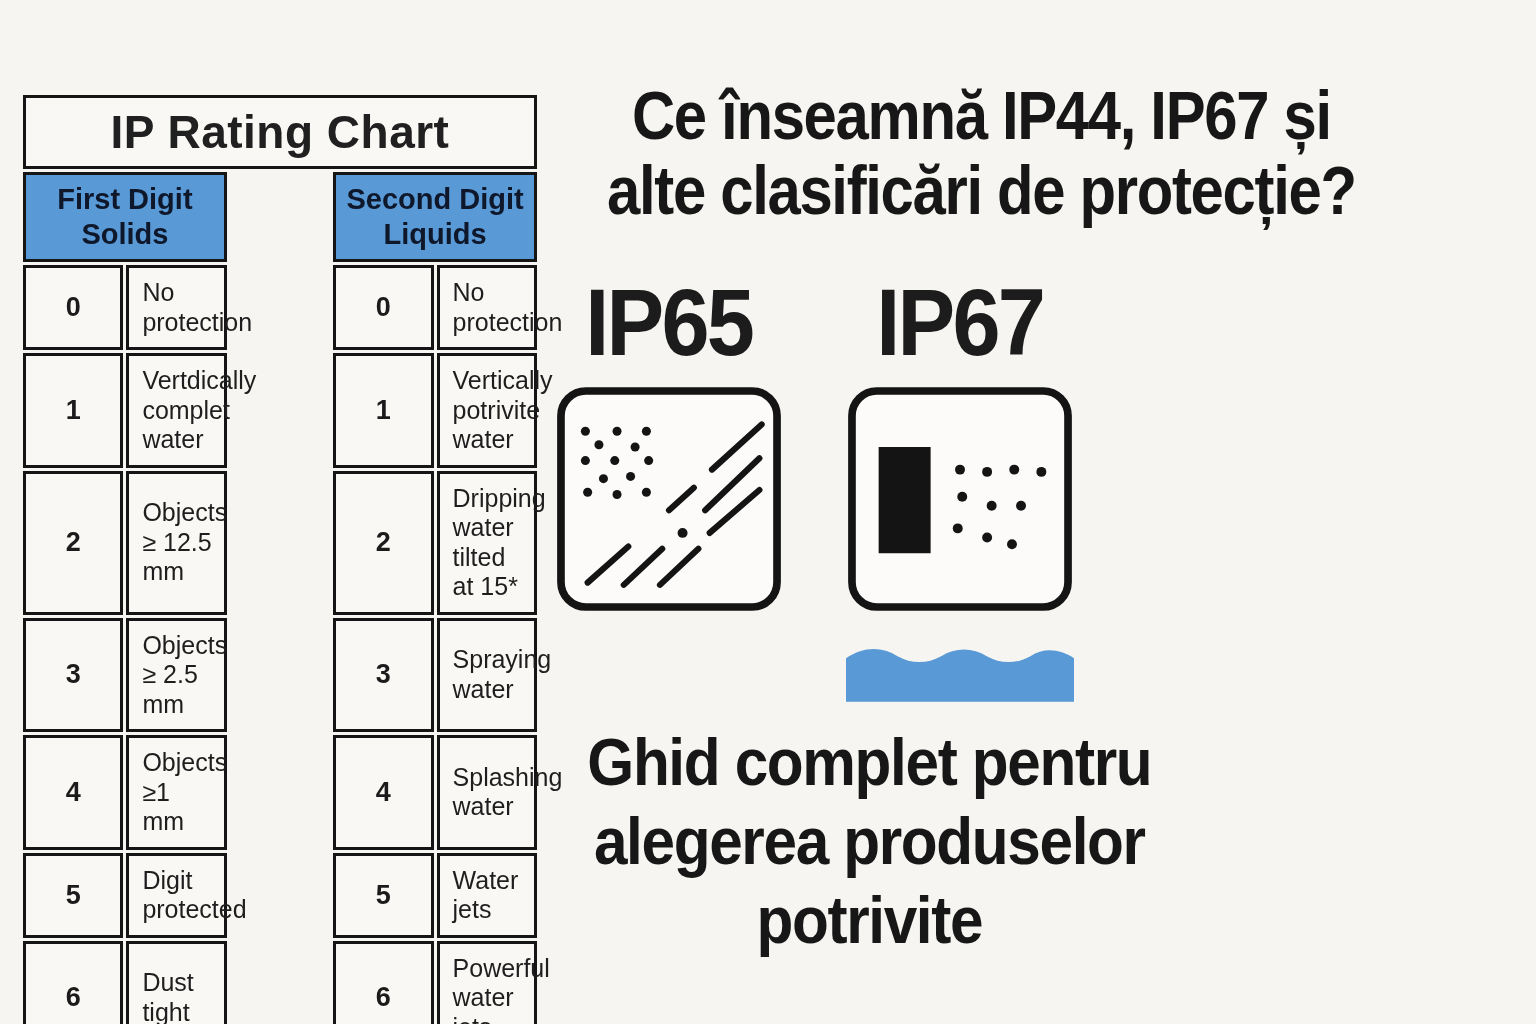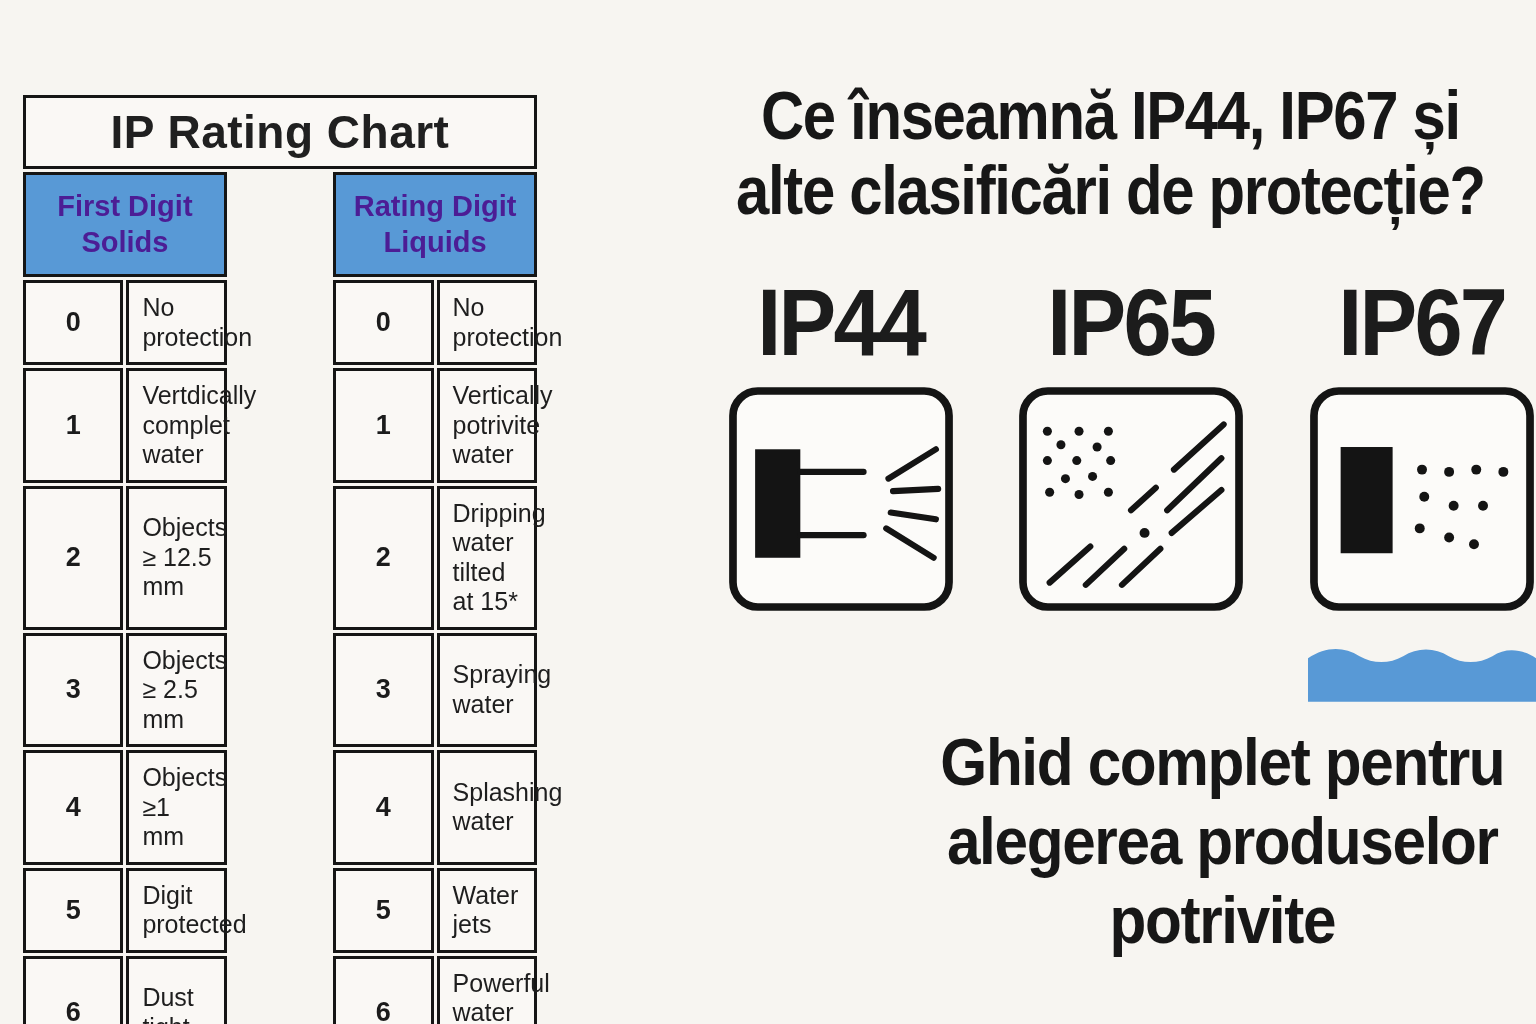--- a/index.html
+++ b/index.html
@@ -38,27 +38,27 @@
   }
   .title-cell {
     height: 74px;
     text-align: center;
     font-size: 46px;
     font-weight: bold;
     letter-spacing: 0.5px;
     color: #202020;
   }
   .header-cell {
-    height: 105px;
+    height: 90px;
     background: #5899d6 !important;
     text-align: center;
     font-size: 29px;
     font-weight: bold;
     line-height: 1.22;
-    color: #4c1d95;
+    color: #0f172a;
   }
   .digit-cell {
     width: 52px;
     text-align: center;
     font-size: 27px;
     font-weight: bold;
   }
   .desc-cell {
     width: 200px;
     padding: 10px 10px 10px 13px;
@@ -70,21 +70,21 @@
 
   
   .right-panel {
     position: absolute;
     left: 556px;
     top: 0;
     width: 980px;
     height: 1024px;
     display: flex;
     flex-direction: column;
-    align-items: flex-end;
+    align-items: flex-start;
   }
   .headline {
     margin-top: 78px;
     font-size: 68px;
     font-weight: bold;
     line-height: 1.1;
     text-align: center;
     letter-spacing: -1.5px;
     transform: scaleX(0.88);
     color: #171717;
@@ -133,21 +133,21 @@
 
   <table class="ip-table">
     <tbody>
       <tr>
         <td colspan="5" class="title-cell">IP Rating Chart</td>
       </tr>
       <tr>
         <td colspan="2" class="header-cell pre">First Digit
 Solids</td>
         <td class="gap-cell"></td>
-        <td colspan="2" class="header-cell pre">Rating Digit
+        <td colspan="2" class="header-cell pre">Second Digit
 Liquids</td>
       </tr>
     </tbody>
     <tbody id="table-rows">
         <tr>
           <td class="digit-cell">0</td>
           <td class="desc-cell pre">No protection</td>
           <td class="gap-cell"></td>
           <td class="digit-cell">0</td>
           <td class="desc-cell pre">No protection</td>
@@ -207,35 +207,20 @@
       </tbody>
   </table>
 
   <div class="right-panel">
 
     <div class="headline pre">Ce înseamnă IP44, IP67 și
 alte clasificări de protecție?</div>
 
     <div class="ratings-row">
 
-      <div class="rating">
-        <div class="rating-label">IP44</div>
-        <svg class="rating-icon" viewBox="0 0 100 100" width="226" height="226">
-          <rect class="icon-frame" x="2.2" y="2.2" width="95.6" height="95.6" rx="11"></rect>
-          <rect class="icon-fill" x="12" y="28" width="20" height="48"></rect>
-          <g class="icon-stroke">
-            <line x1="32" y1="38" x2="60" y2="38"></line>
-            <line x1="32" y1="66" x2="60" y2="66"></line>
-            <line x1="71" y1="41" x2="92" y2="28"></line>
-            <line x1="73" y1="46.5" x2="93" y2="45.5"></line>
-            <line x1="72" y1="56" x2="92" y2="59"></line>
-            <line x1="70" y1="63" x2="91" y2="76"></line>
-          </g>
-        </svg>
-      </div>
 
       <div class="rating">
         <div class="rating-label">IP65</div>
         <svg class="rating-icon" viewBox="0 0 100 100" width="226" height="226">
           <rect class="icon-frame" x="2.2" y="2.2" width="95.6" height="95.6" rx="11"></rect>
           <g>
             <circle class="icon-dot" cx="13" cy="20" r="2"></circle>
               <circle class="icon-dot" cx="27" cy="20" r="2"></circle>
               <circle class="icon-dot" cx="40" cy="20" r="2"></circle>
             <circle class="icon-dot" cx="19" cy="26" r="2"></circle>

